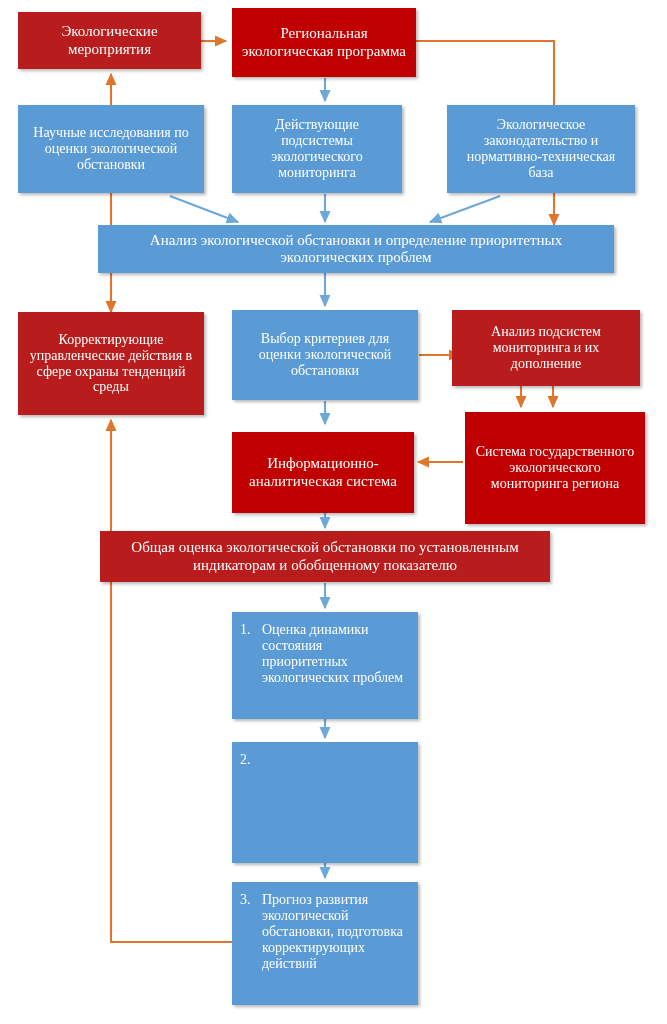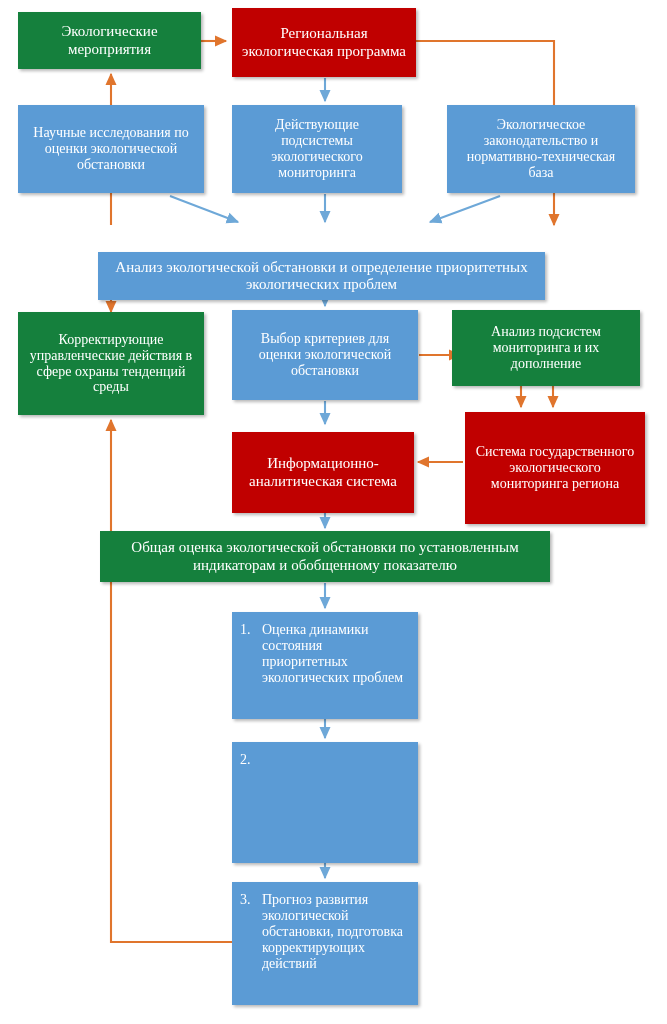--- a/index.html
+++ b/index.html
@@ -22,21 +22,21 @@
     align-items: center;
     justify-content: center;
     text-align: center;
     color: #ffffff;
     line-height: 1.14;
     padding: 4px 6px;
     box-shadow: 2px 2px 3px rgba(0,0,0,0.28);
     z-index: 5;
   }
   .node .txt { display: block; width: 100%; }
-  .orange { background: #15803d; justify-content: flex-end; }
+  .orange { background: #b91c1c; justify-content: flex-end; }
   .blue   { background: #5B9BD5; }
   .red    { background: #C00000; }
 
   .fs15 { font-size: 15px; }
   .fs14 { font-size: 14px; }
 
   
   .listnode {
     align-items: flex-start;
     justify-content: flex-start;
@@ -135,21 +135,21 @@
   </div>
 
   <div class="node blue fs14" style="left:232px; top:105px; width:170px; height:88px;">
     <span class="txt">Действующие подсистемы экологического мониторинга</span>
   </div>
 
   <div class="node blue fs14" style="left:447px; top:105px; width:188px; height:88px;">
     <span class="txt">Экологическое законодательство и нормативно-техническая база</span>
   </div>
 
-  <div class="node blue fs15" style="left:98px; top:225px; width:447px; height:48px;margin-top:27px;">
+  <div class="node blue fs15" style="left:98px; top:225px; width:516px; height:48px;">
     <span class="txt">Анализ экологической обстановки и определение приоритетных экологических проблем</span>
   </div>
 
   <div class="node orange fs14" style="left:18px; top:312px; width:186px; height:103px;">
     <span class="txt">Корректирующие управленческие действия в сфере охраны тенденций среды</span>
   </div>
 
   <div class="node blue fs14" style="left:232px; top:310px; width:186px; height:90px;">
     <span class="txt">Выбор критериев для оценки экологической обстановки</span>
   </div>

